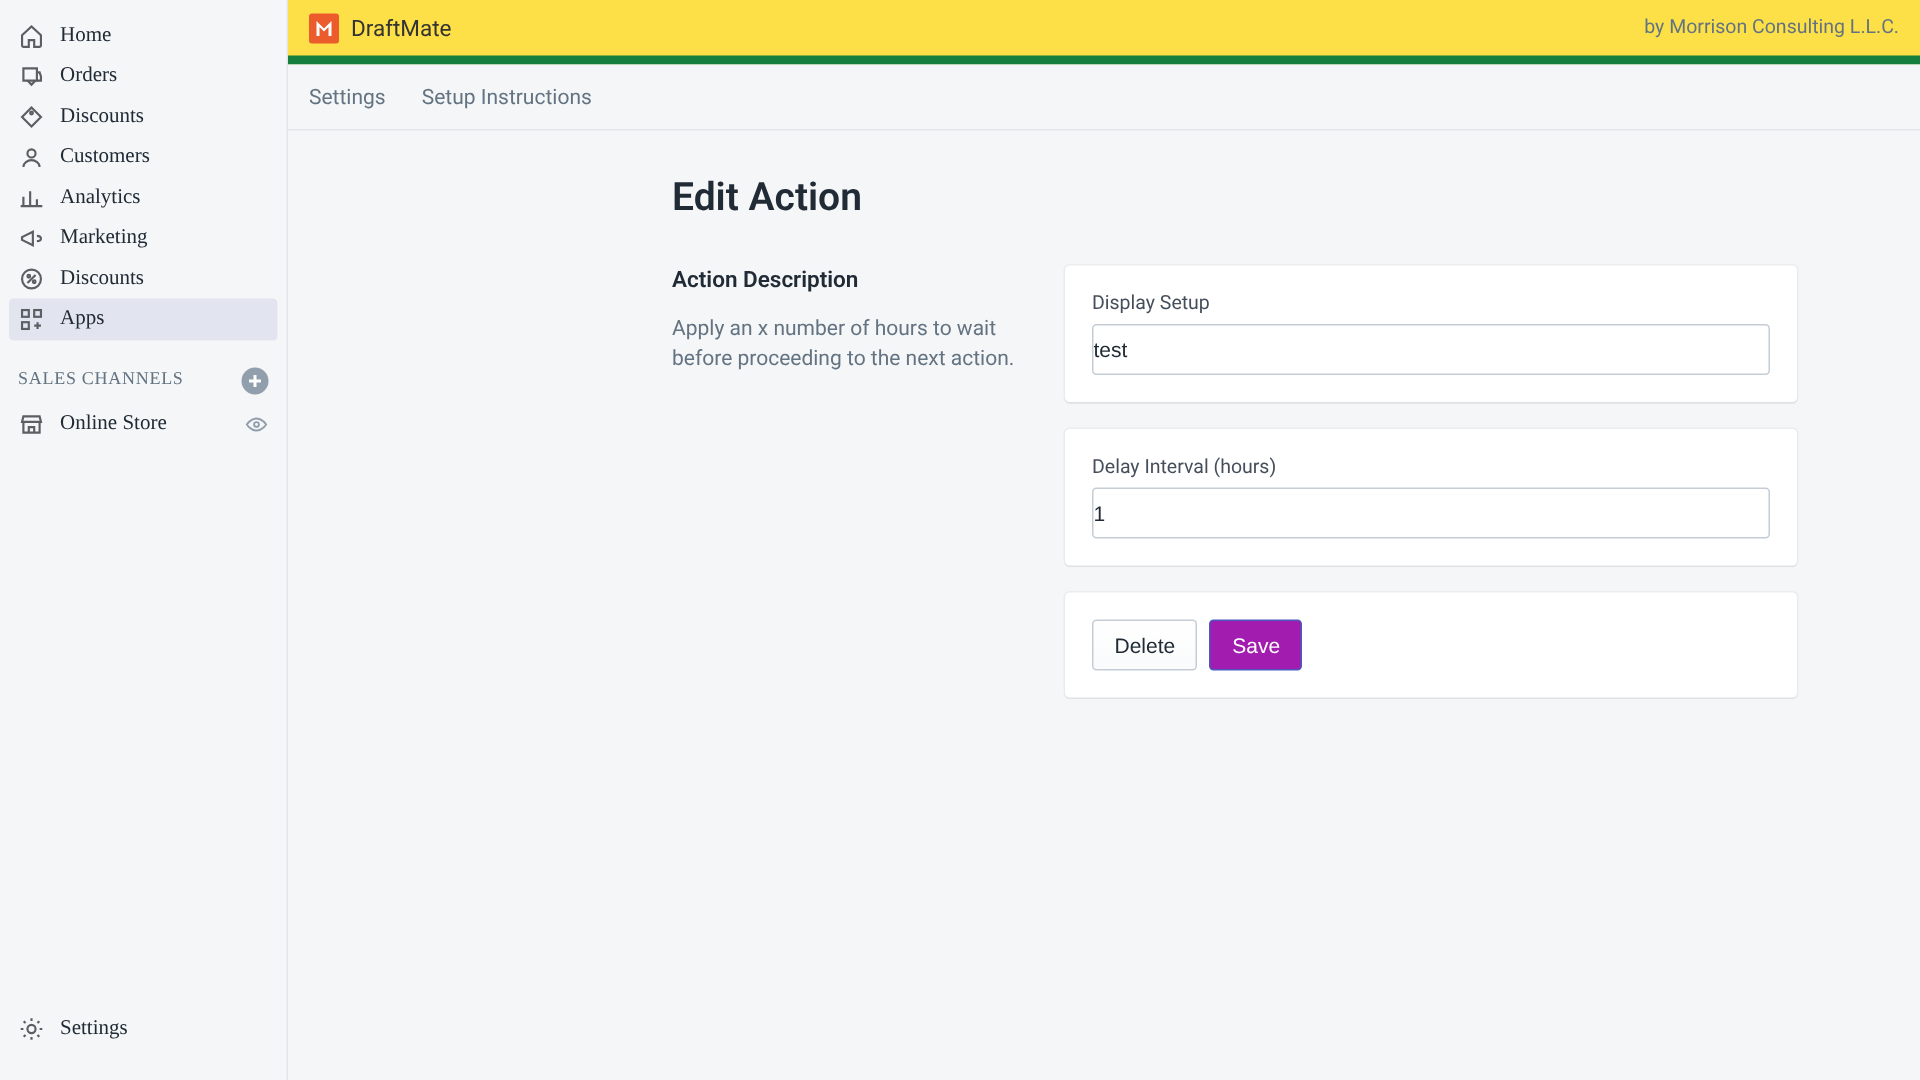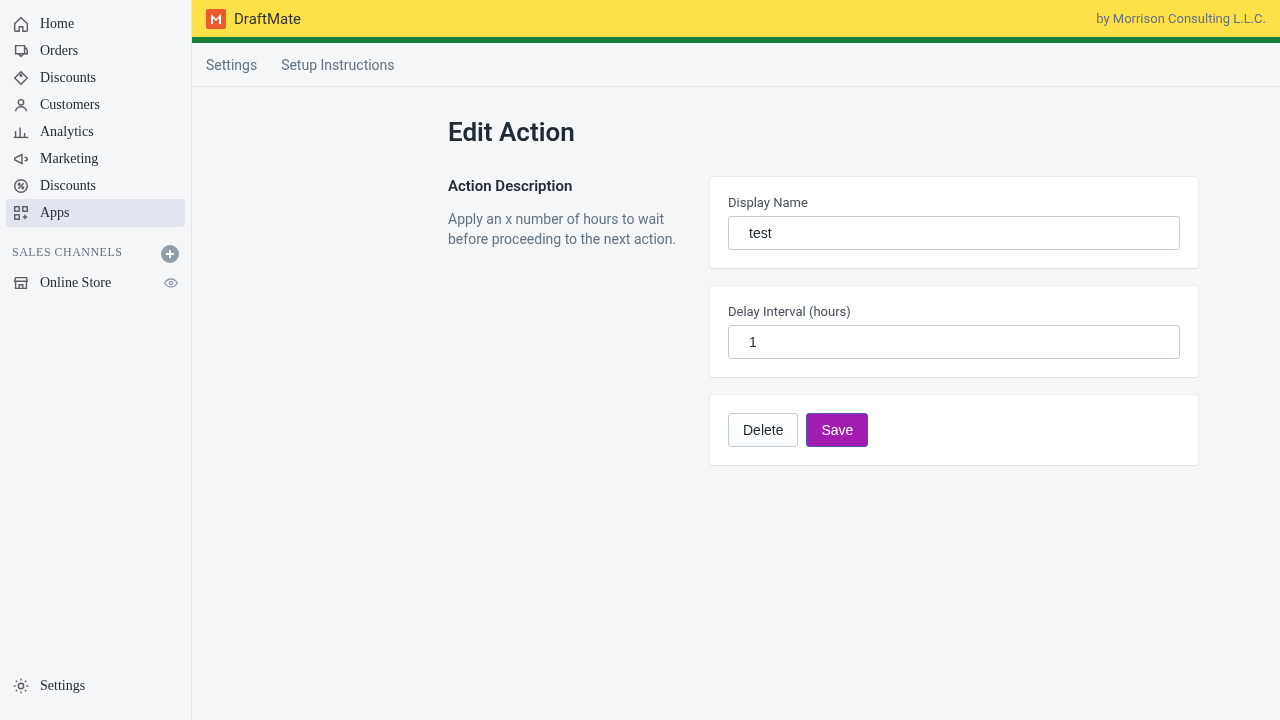--- a/index.html
+++ b/index.html
@@ -172,21 +172,21 @@
     border-radius: 3px;
     box-shadow: 0 1px 1px rgba(0,0,0,.05), 0 0 0 1px rgba(63,63,68,.05);
     padding: 18px 18px;
   }
   .field-label { font-size: 13px; color: #454f5b; margin-bottom: 6px; display:block; }
   .text-input {
     width: 100%;
     height: 34px;
     border: 1px solid #c4cdd5;
     border-radius: 3px;
-    padding: 0 20px;
+    padding: 0 0;
     font-size: 14px;
     color: #212b36;
     background: #fff;
   }
 
   .btn-row { display: flex; gap: 8px; }
   .btn {
     height: 34px;
     padding: 0 14px;
     border-radius: 3px;
@@ -350,21 +350,21 @@
 
       <h1 class="page-title">Edit Action</h1>
 
       <div class="layout-row">
         <div class="col-annot">
           <div class="annot-title">Action Description</div>
           <div class="annot-text">Apply an x number of hours to wait before proceeding to the next action.</div>
         </div>
         <div class="col-card">
           <div class="card">
-            <label class="field-label">Display Name</label>
+            <label class="field-label">Display Setup</label>
             <input class="text-input" type="text" value="test" style="">
           </div>
         </div>
       </div>
 
       <div class="layout-row">
         <div class="col-annot"></div>
         <div class="col-card">
           <div class="card">
             <label class="field-label">Delay Interval (hours)</label>

